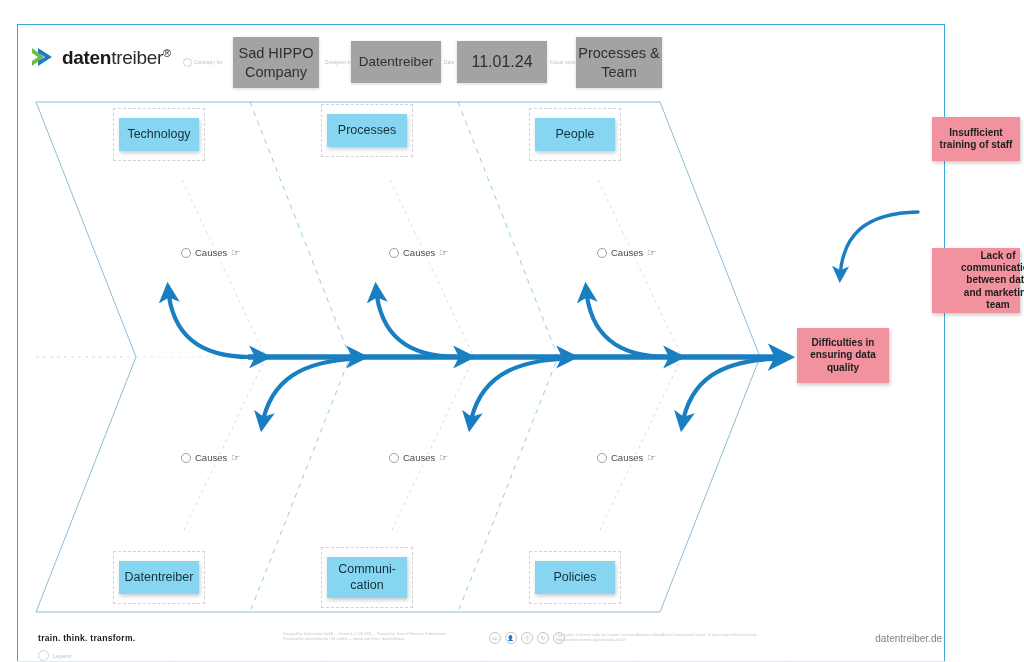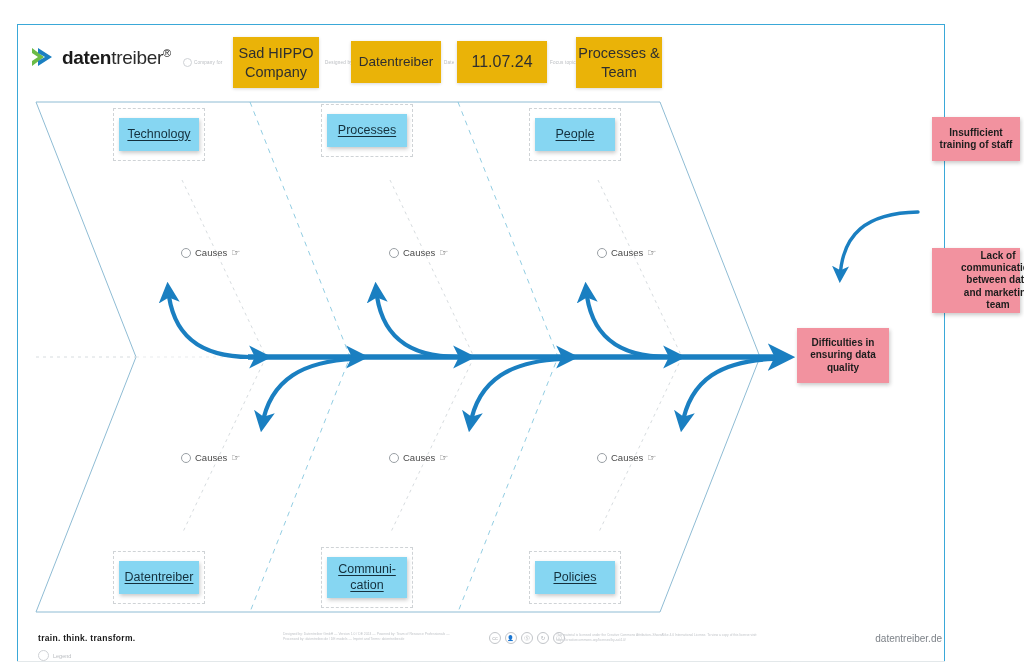--- a/index.html
+++ b/index.html
@@ -50,21 +50,21 @@
     white-space:nowrap;font-family:"Liberation Sans", sans-serif;
     display:flex;align-items:center;gap:2px;
   }
   .microlabel .mc{
     width:7px;height:7px;border:0.5px solid #cfd2d6;border-radius:50%;
     display:inline-block;
   }
 
   .field{
     position:absolute;
-    background:#eab308;
+    background:#a3a3a3;
     box-shadow:0 1px 3px rgba(0,0,0,.16);
     display:flex;align-items:center;justify-content:center;
     text-align:center;
     color:#2f2f2f;
     line-height:1.25;
     box-sizing:border-box;
   }
   .field.company{left:233px;top:21px;width:86px;height:51px;font-size:14.5px;}
   .field.designer{left:351px;top:25px;width:90px;height:42px;font-size:13.5px;}
   .field.date{left:457px;top:25px;width:90px;height:42px;font-size:16px;}
@@ -86,21 +86,21 @@
     display:flex;align-items:center;justify-content:center;
     text-align:center;
     box-shadow:1px 2px 4px rgba(0,0,0,.22);
     line-height:1.22;
   }
   .sticky.blue{
     background:#86d6f2;
     font-size:12.5px;color:#14303d;
   }
   .sticky.blue .lbl{
-    text-decoration:underline;text-underline-offset:2px;
+    text-underline-offset:2px;
   }
   .sticky.pink{
     background:#f2929f;
     font-size:10px;font-weight:bold;color:#1d1d1d;
   }
 
   .sticky-slot{
     position:absolute;
     border:1px dashed #cfd3d6;
     box-sizing:border-box;
@@ -215,21 +215,21 @@
     <span>Designed by</span>
   </div>
   <div class="field designer">
     <span>Datentreiber</span>
   </div>
 
   <div class="microlabel" style="left:444px;top:44px;">
     <span>Date</span>
   </div>
   <div class="field date">
-    <span>11.07.24</span>
+    <span>11.01.24</span>
   </div>
 
   <div class="microlabel" style="left:550px;top:44px;">
     <span>Focus topic</span>
   </div>
   <div class="field topic">
     <span>Processes &amp; Team</span>
   </div>
 
 

